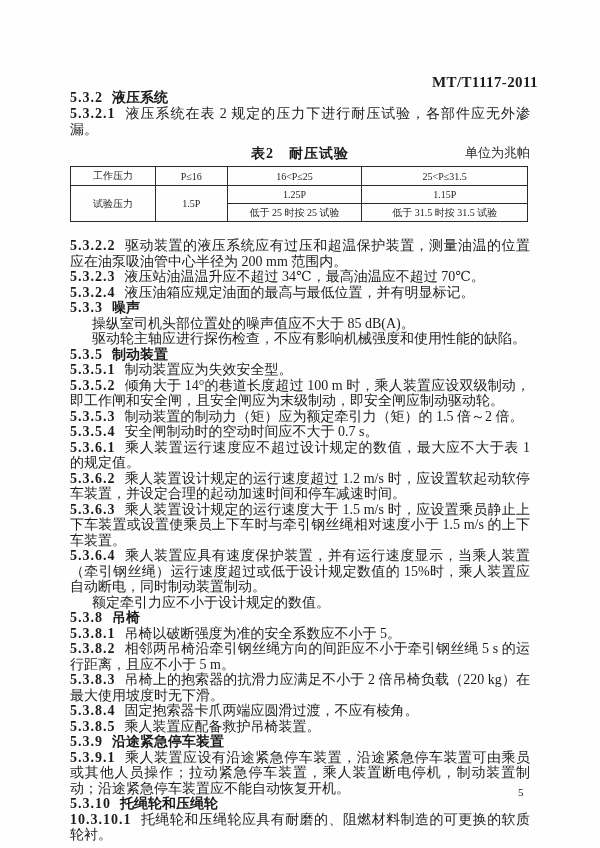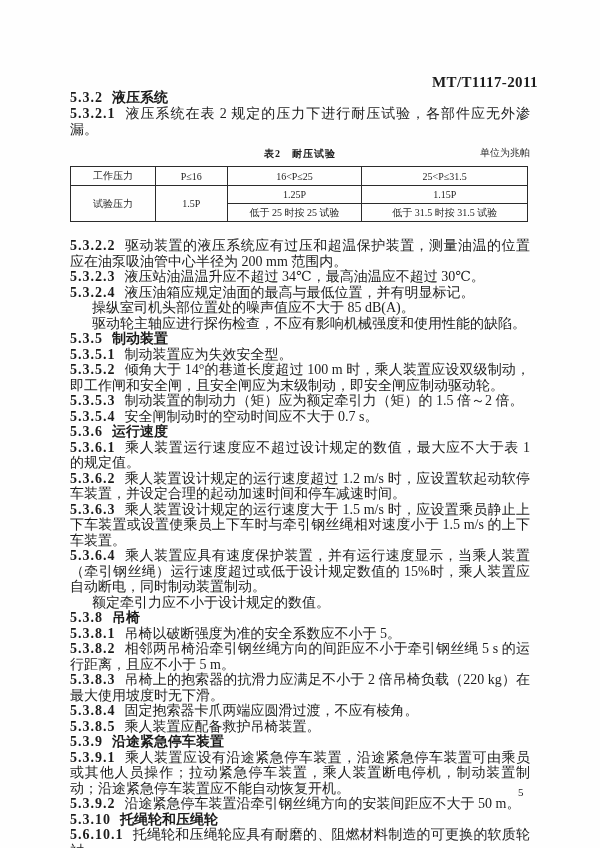--- a/index.html
+++ b/index.html
@@ -38,25 +38,25 @@
   }
   .indent { text-indent:22px; }
   .caption-row {
     position:relative;
     margin-top:8px;
     height:16px;
     line-height:16px;
   }
   .table-caption {
     display:block; text-align:center;
-    font-size:10px; font-weight:bold; letter-spacing:1px;
+    font-size:14px; font-weight:bold; letter-spacing:1px;
   }
   .unit-note {
     position:absolute; right:0; bottom:1px;
-    font-size:10px; color:#2a2a2a;
+    font-size:13px; color:#2a2a2a;
   }
   table.pressure-table {
     margin-top:4px;
     border-collapse:collapse;
     width:458px;
     border:1.6px solid #2b2b2b;
   }
   table.pressure-table td {
     border:1px solid #2b2b2b;
     text-align:center;
@@ -113,44 +113,43 @@
       </tr>
       <tr>
         <td>低于 25 时按 25 试验</td>
         <td>低于 31.5 时按 31.5 试验</td>
       </tr>
     </tbody>
       </table>
 
     <div class="clause-list">
         <p class="ln numbered"><span class="num">5.3.2.2</span><span>驱动装置的液压系统应有过压和超温保护装置，测量油温的位置应在油泵吸油管中心半径为 200 mm 范围内。</span></p>
-        <p class="ln numbered"><span class="num">5.3.2.3</span><span>液压站油温温升应不超过 34℃，最高油温应不超过 30℃。</span></p>
+        <p class="ln numbered"><span class="num">5.3.2.3</span><span>液压站油温温升应不超过 34℃，最高油温应不超过 70℃。</span></p>
         <p class="ln numbered"><span class="num">5.3.2.4</span><span>液压油箱应规定油面的最高与最低位置，并有明显标记。</span></p>
+        <p class="ln heading"><span class="num">5.3.3</span><span>噪声</span></p>
         <p class="ln indent"><span>操纵室司机头部位置处的噪声值应不大于 85 dB(A)。</span></p>
         <p class="ln indent"><span>驱动轮主轴应进行探伤检查，不应有影响机械强度和使用性能的缺陷。</span></p>
         <p class="ln heading"><span class="num">5.3.5</span><span>制动装置</span></p>
         <p class="ln numbered"><span class="num">5.3.5.1</span><span>制动装置应为失效安全型。</span></p>
         <p class="ln numbered"><span class="num">5.3.5.2</span><span>倾角大于 14°的巷道长度超过 100 m 时，乘人装置应设双级制动，即工作闸和安全闸，且安全闸应为末级制动，即安全闸应制动驱动轮。</span></p>
         <p class="ln numbered"><span class="num">5.3.5.3</span><span>制动装置的制动力（矩）应为额定牵引力（矩）的 1.5 倍～2 倍。</span></p>
         <p class="ln numbered"><span class="num">5.3.5.4</span><span>安全闸制动时的空动时间应不大于 0.7 s。</span></p>
-        <p class="ln heading"><span class="num">5.3.6</span><span>运行速度</span></p>
         <p class="ln numbered"><span class="num">5.3.6.1</span><span>乘人装置运行速度应不超过设计规定的数值，最大应不大于表 1 的规定值。</span></p>
         <p class="ln numbered"><span class="num">5.3.6.2</span><span>乘人装置设计规定的运行速度超过 1.2 m/s 时，应设置软起动软停车装置，并设定合理的起动加速时间和停车减速时间。</span></p>
         <p class="ln numbered"><span class="num">5.3.6.3</span><span>乘人装置设计规定的运行速度大于 1.5 m/s 时，应设置乘员静止上下车装置或设置使乘员上下车时与牵引钢丝绳相对速度小于 1.5 m/s 的上下车装置。</span></p>
         <p class="ln numbered"><span class="num">5.3.6.4</span><span>乘人装置应具有速度保护装置，并有运行速度显示，当乘人装置（牵引钢丝绳）运行速度超过或低于设计规定数值的 15%时，乘人装置应自动断电，同时制动装置制动。</span></p>
         <p class="ln indent"><span>额定牵引力应不小于设计规定的数值。</span></p>
         <p class="ln heading"><span class="num">5.3.8</span><span>吊椅</span></p>
         <p class="ln numbered"><span class="num">5.3.8.1</span><span>吊椅以破断强度为准的安全系数应不小于 5。</span></p>
         <p class="ln numbered"><span class="num">5.3.8.2</span><span>相邻两吊椅沿牵引钢丝绳方向的间距应不小于牵引钢丝绳 5 s 的运行距离，且应不小于 5 m。</span></p>
         <p class="ln numbered"><span class="num">5.3.8.3</span><span>吊椅上的抱索器的抗滑力应满足不小于 2 倍吊椅负载（220 kg）在最大使用坡度时无下滑。</span></p>
         <p class="ln numbered"><span class="num">5.3.8.4</span><span>固定抱索器卡爪两端应圆滑过渡，不应有棱角。</span></p>
         <p class="ln numbered"><span class="num">5.3.8.5</span><span>乘人装置应配备救护吊椅装置。</span></p>
         <p class="ln heading"><span class="num">5.3.9</span><span>沿途紧急停车装置</span></p>
         <p class="ln numbered"><span class="num">5.3.9.1</span><span>乘人装置应设有沿途紧急停车装置，沿途紧急停车装置可由乘员或其他人员操作；拉动紧急停车装置，乘人装置断电停机，制动装置制动；沿途紧急停车装置应不能自动恢复开机。</span></p>
-        <p class="ln numbered"><span class="num">5.3.9.2</span><span>沿途紧急停车装置沿牵引钢丝绳方向的安装间距应不大于 50 m。</span></p>
         <p class="ln heading"><span class="num">5.3.10</span><span>托绳轮和压绳轮</span></p>
-        <p class="ln numbered"><span class="num">5.6.10.1</span><span>托绳轮和压绳轮应具有耐磨的、阻燃材料制造的可更换的软质轮衬。</span></p>
+        <p class="ln numbered"><span class="num">10.3.10.1</span><span>托绳轮和压绳轮应具有耐磨的、阻燃材料制造的可更换的软质轮衬。</span></p>
       </div>
 
   </div>
 
   <div class="page-number">5</div>
 </div>
 
 </body></html>

